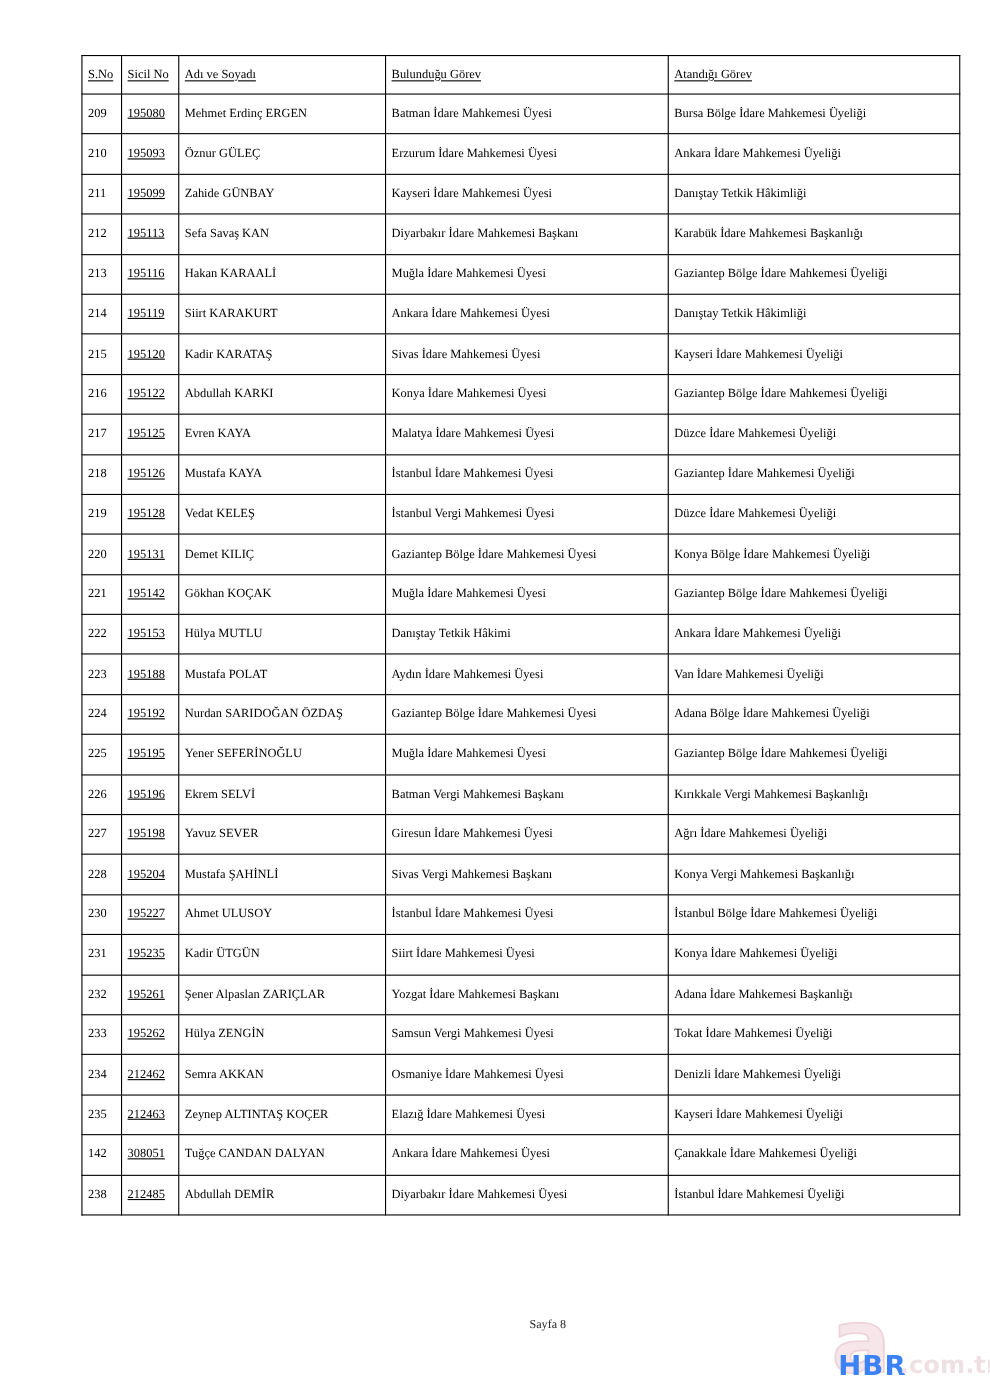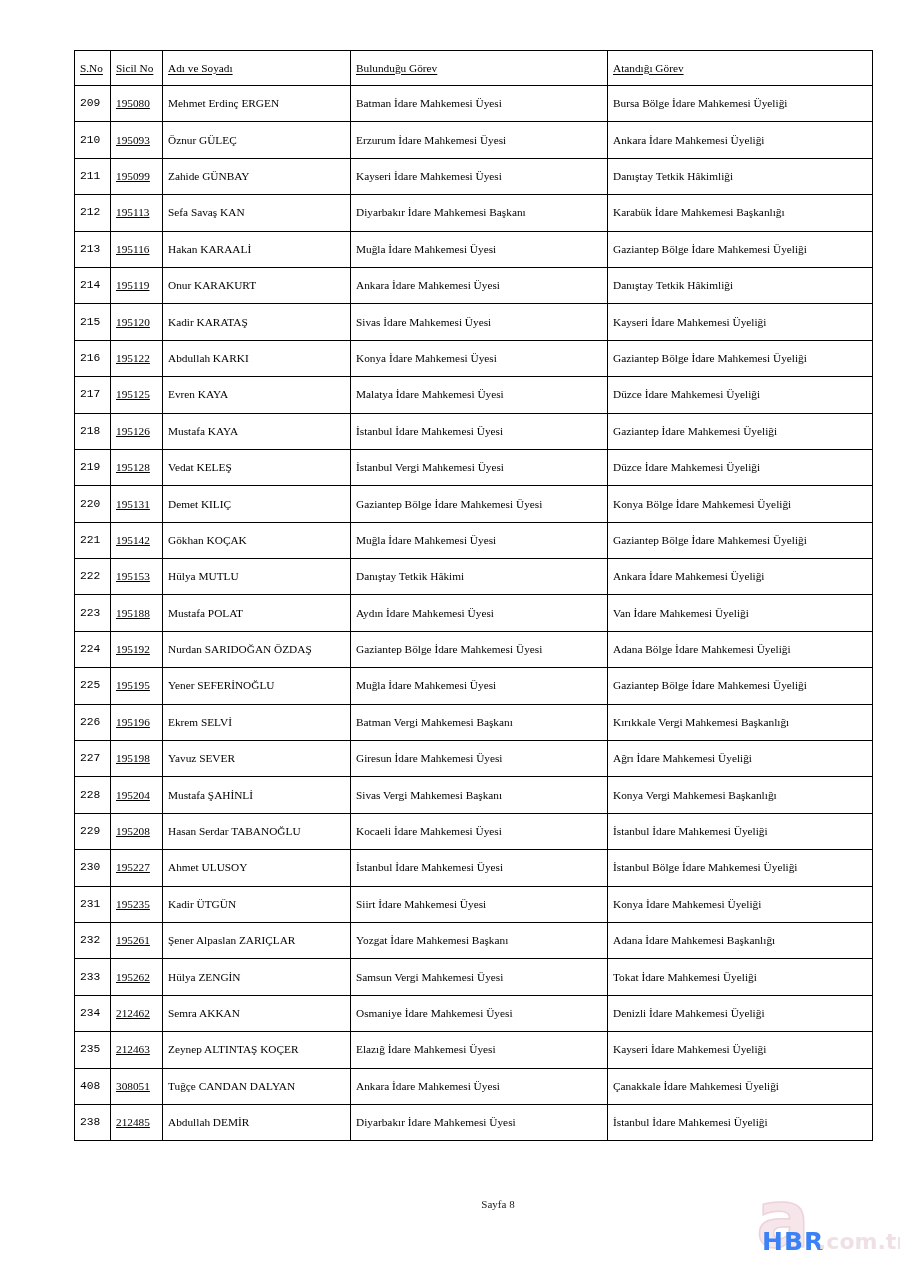--- a/index.html
+++ b/index.html
@@ -61,21 +61,20 @@
     text-decoration: underline;
     text-underline-offset: 2px;
   }
 
   tbody td {
     height: 35.4px;
   }
   td.sno-cell {
     text-align: center;
     font-size: 11.5px;
-    font-family: Liberation Mono, monospace;
   }
   td.sicil-cell {
     text-align: left;
     padding-left: 4px;
     font-size: 11.5px;
     text-decoration: underline;
   }
 
   
   #page-footer {
@@ -188,21 +187,21 @@
         <tr>
           <td class="sno-cell">213</td>
           <td class="sicil-cell">195116</td>
           <td>Hakan KARAALİ</td>
           <td>Muğla İdare Mahkemesi Üyesi</td>
           <td>Gaziantep Bölge İdare Mahkemesi Üyeliği</td>
         </tr>
         <tr>
           <td class="sno-cell">214</td>
           <td class="sicil-cell">195119</td>
-          <td>Onur KARAKURT</td>
+          <td>Siirt KARAKURT</td>
           <td>Ankara İdare Mahkemesi Üyesi</td>
           <td>Danıştay Tetkik Hâkimliği</td>
         </tr>
         <tr>
           <td class="sno-cell">215</td>
           <td class="sicil-cell">195120</td>
           <td>Kadir KARATAŞ</td>
           <td>Sivas İdare Mahkemesi Üyesi</td>
           <td>Kayseri İdare Mahkemesi Üyeliği</td>
         </tr>
@@ -291,27 +290,20 @@
           <td>Ağrı İdare Mahkemesi Üyeliği</td>
         </tr>
         <tr>
           <td class="sno-cell">228</td>
           <td class="sicil-cell">195204</td>
           <td>Mustafa ŞAHİNLİ</td>
           <td>Sivas Vergi Mahkemesi Başkanı</td>
           <td>Konya Vergi Mahkemesi Başkanlığı</td>
         </tr>
         <tr>
-          <td class="sno-cell">229</td>
-          <td class="sicil-cell">195208</td>
-          <td>Hasan Serdar TABANOĞLU</td>
-          <td>Kocaeli İdare Mahkemesi Üyesi</td>
-          <td>İstanbul İdare Mahkemesi Üyeliği</td>
-        </tr>
-        <tr>
           <td class="sno-cell">230</td>
           <td class="sicil-cell">195227</td>
           <td>Ahmet ULUSOY</td>
           <td>İstanbul İdare Mahkemesi Üyesi</td>
           <td>İstanbul Bölge İdare Mahkemesi Üyeliği</td>
         </tr>
         <tr>
           <td class="sno-cell">231</td>
           <td class="sicil-cell">195235</td>
           <td>Kadir ÜTGÜN</td>
@@ -340,21 +332,21 @@
           <td>Denizli İdare Mahkemesi Üyeliği</td>
         </tr>
         <tr>
           <td class="sno-cell">235</td>
           <td class="sicil-cell">212463</td>
           <td>Zeynep ALTINTAŞ KOÇER</td>
           <td>Elazığ İdare Mahkemesi Üyesi</td>
           <td>Kayseri İdare Mahkemesi Üyeliği</td>
         </tr>
         <tr>
-          <td class="sno-cell">408</td>
+          <td class="sno-cell">142</td>
           <td class="sicil-cell">308051</td>
           <td>Tuğçe CANDAN DALYAN</td>
           <td>Ankara İdare Mahkemesi Üyesi</td>
           <td>Çanakkale İdare Mahkemesi Üyeliği</td>
         </tr>
         <tr>
           <td class="sno-cell">238</td>
           <td class="sicil-cell">212485</td>
           <td>Abdullah DEMİR</td>
           <td>Diyarbakır İdare Mahkemesi Üyesi</td>

